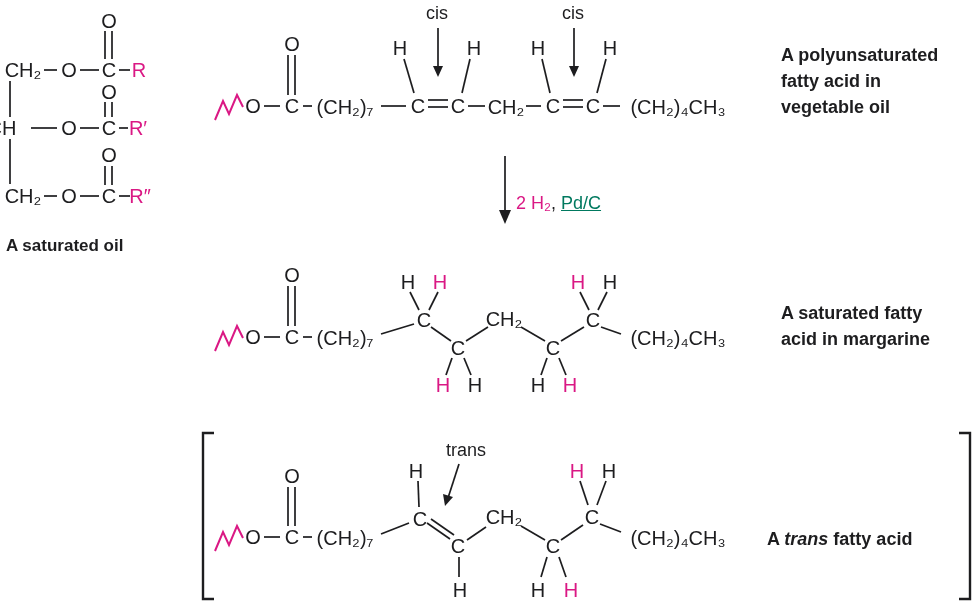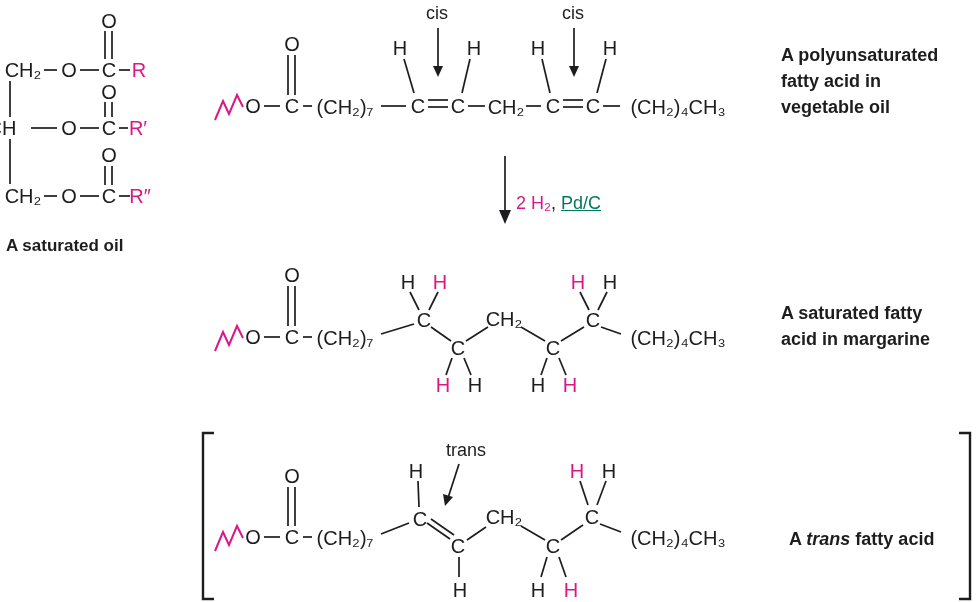--- a/index.html
+++ b/index.html
@@ -236,16 +236,16 @@
     <span class="atom" style="left:504px;top:517px">CH₂</span>
     <span class="atom" style="left:553px;top:546px">C</span>
     <span class="atom" style="left:592px;top:517px">C</span>
     <span class="atom" style="left:678px;top:538px">(CH₂)₄CH₃</span>
     <span class="atom" style="left:416px;top:471px">H</span>
     <span class="atom" style="left:460px;top:590px">H</span>
     <span class="atom" style="left:538px;top:590px">H</span>
     <span class="atom m" style="left:571px;top:590px">H</span>
     <span class="atom m" style="left:577px;top:471px">H</span>
     <span class="atom" style="left:609px;top:471px">H</span>
-    <div class="sidelabel" style="left:789px;top:526px"><span>A </span><span class="it">trans</span><span> fatty acid</span></div>
+    <div class="sidelabel" style="left:767px;top:526px"><span>A </span><span class="it">trans</span><span> fatty acid</span></div>
   </div>
 
 </div>
 
 </body></html>

